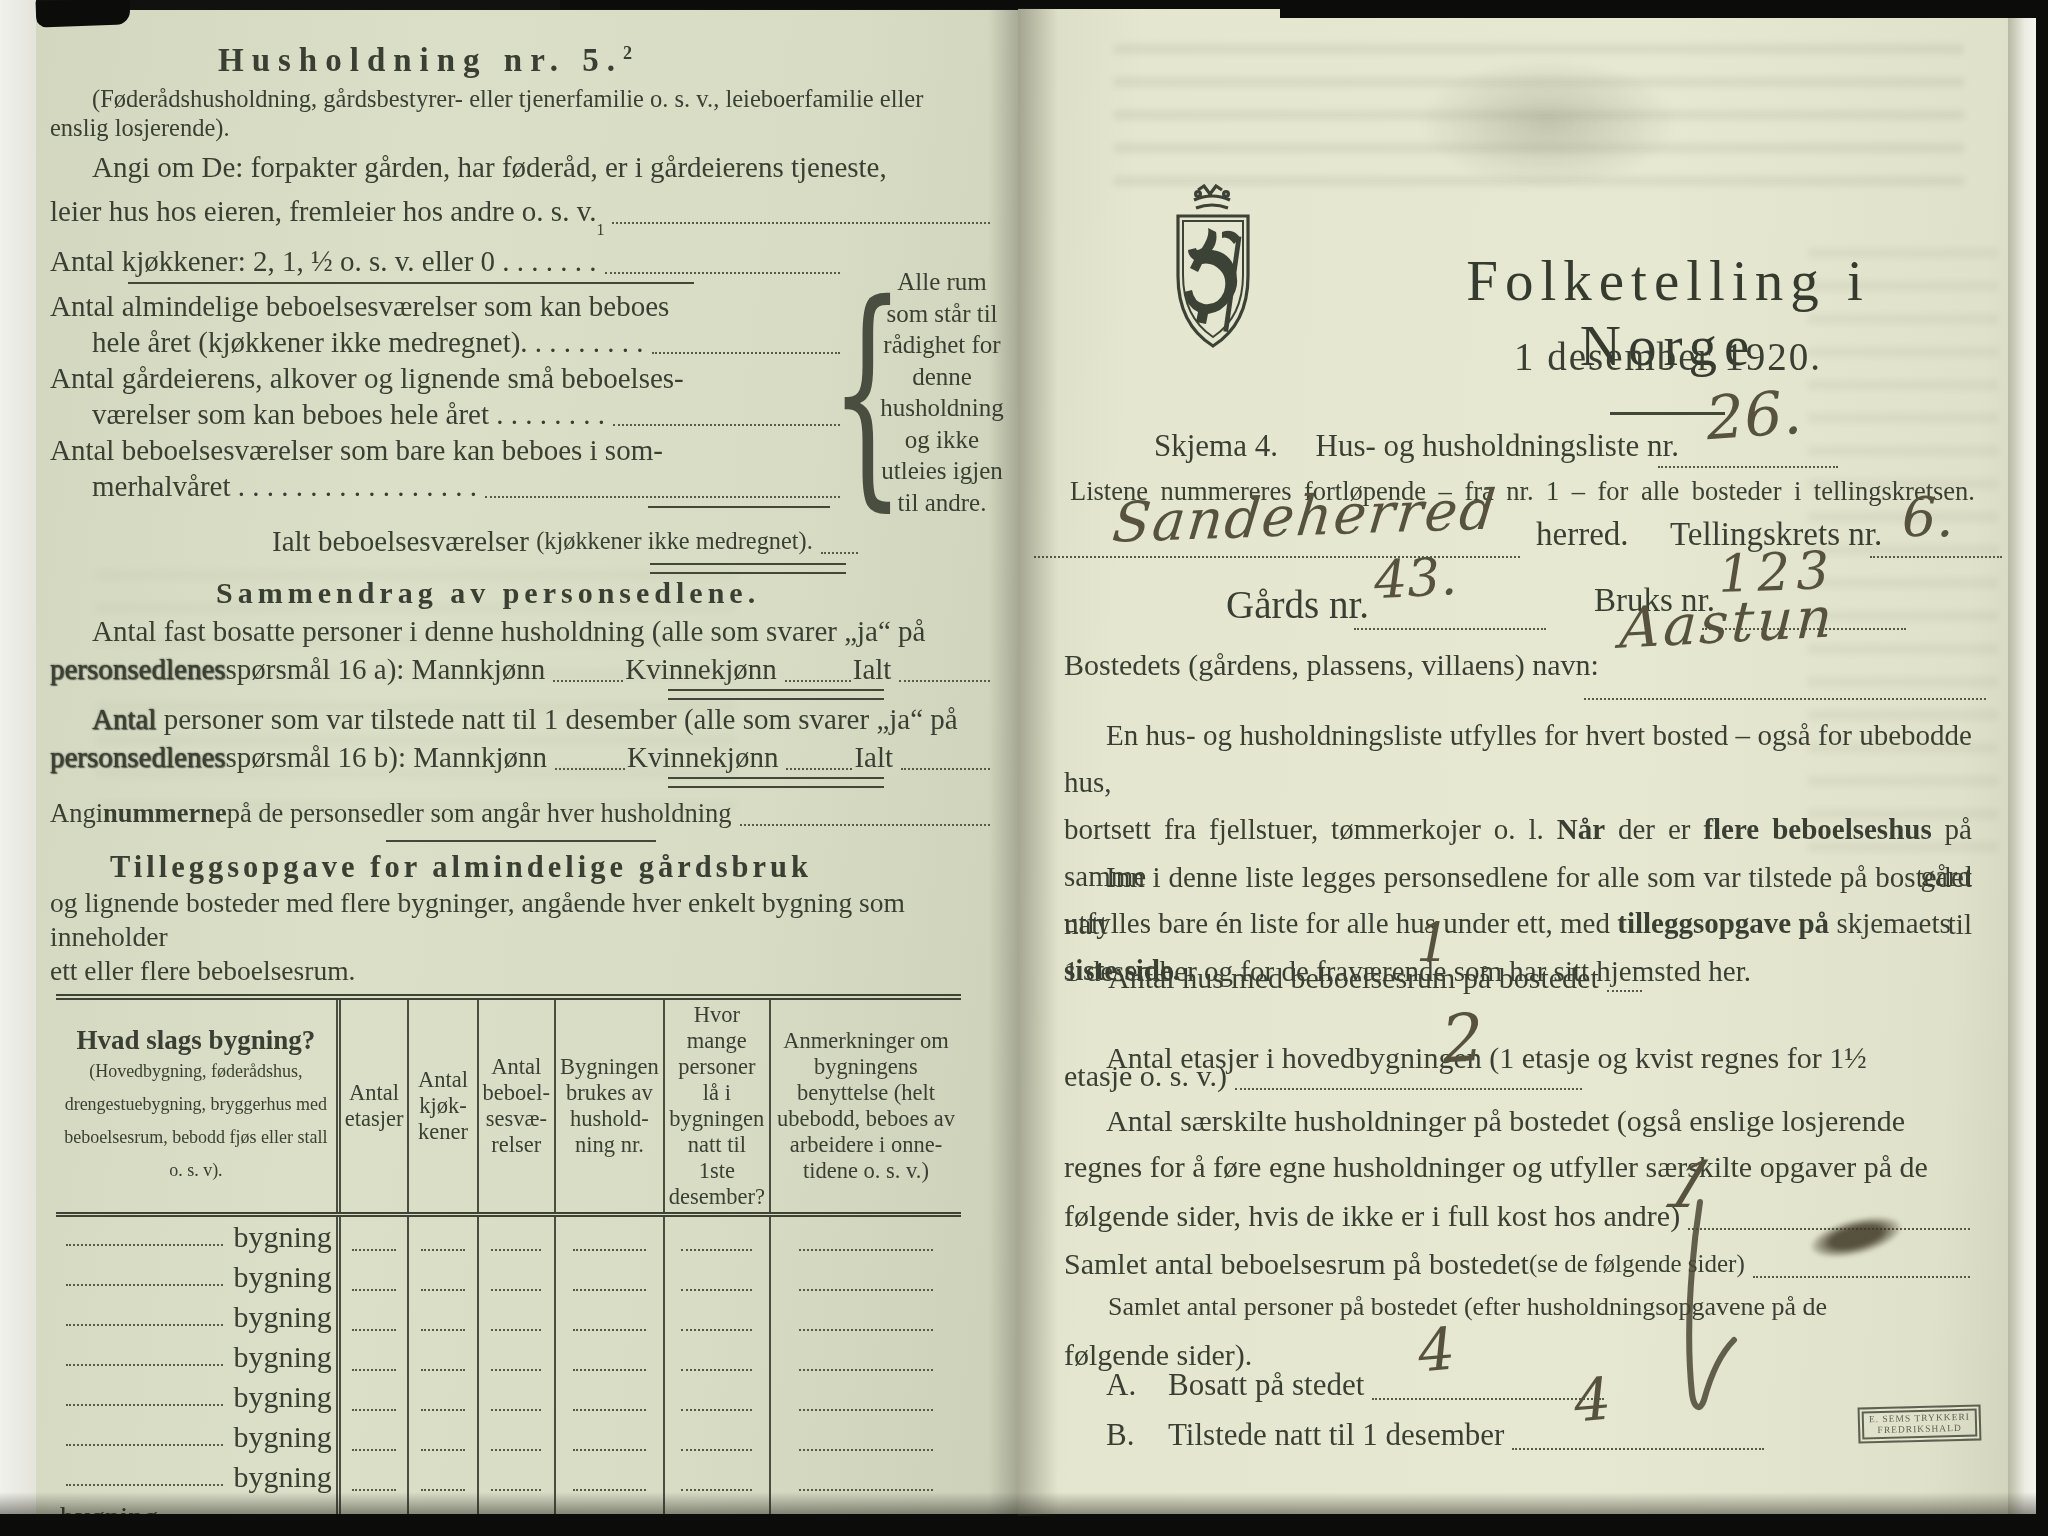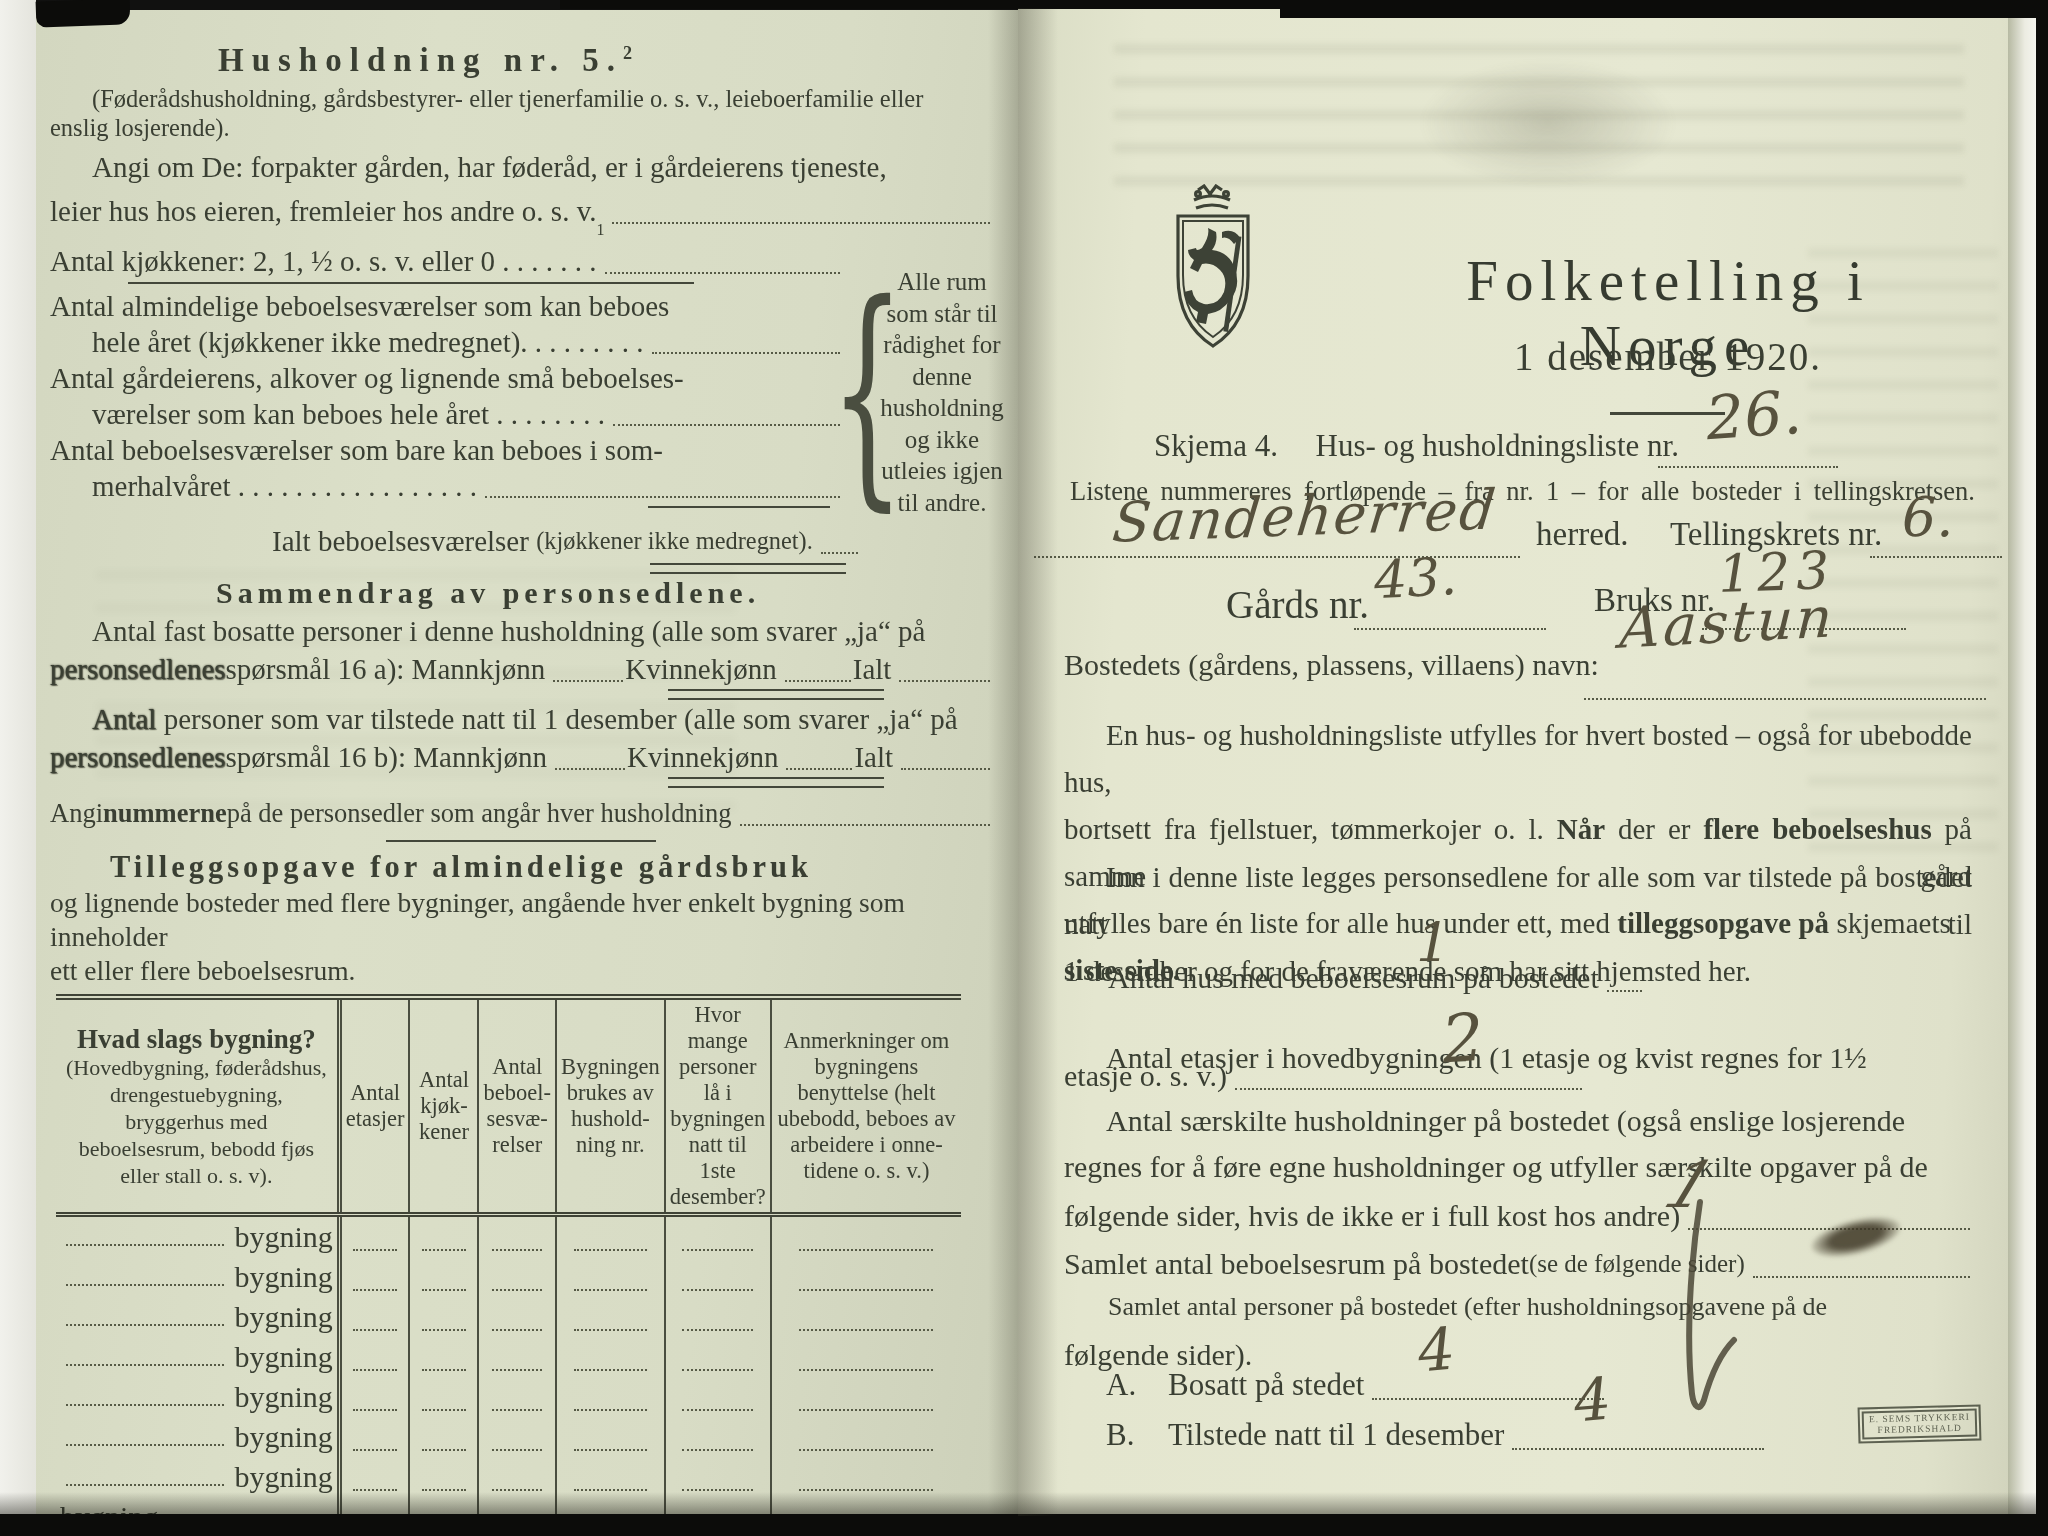--- a/index.html
+++ b/index.html
@@ -67,21 +67,21 @@
   
   .btable{border-collapse:collapse;width:905px;margin:6px 0 0 6px;
        border-top:6px double #3f4336;border-bottom:6px double #3f4336;}
   .btable th,.btable td{border-left:2px solid #4a4e40;padding:2px 4px;vertical-align:middle;
        hyphens:manual;-webkit-hyphens:manual;}
   .btable th:first-child,.btable td:first-child{border-left:none;}
   .btable th:nth-child(2),.btable td:nth-child(2){border-left:5px double #4a4e40;}
   .btable thead th{border-bottom:5px double #3f4336;height:118px;font-weight:normal;
        font-size:22.5px;line-height:26px;text-align:center;}
   .h1main{font-weight:bold;font-size:27px;line-height:30px;text-align:center;}
-  .h1sub{font-size:22px;line-height:27px;text-align:center;}
+  .h1sub{font-size:18px;line-height:33px;text-align:center;}
   .btable tbody td{height:36px;}
   .rowlab{display:flex;align-items:flex-end;font-size:30px;line-height:32px;}
   .dots-blank{flex:1;border-bottom:2px dotted #565a46;margin:0 10px 7px 6px;height:12px;}
   .bk{display:block;margin:0 auto;width:74%;border-bottom:2px dotted #565a46;height:26px;}
 
   
   .pr{position:absolute;inset:0;font-size:29px;}
   .abs{position:absolute;}
   .r-title{font-size:57px;letter-spacing:7px;text-align:center;color:#363b30;}
   .r-date{font-size:39px;letter-spacing:2px;text-align:center;}

